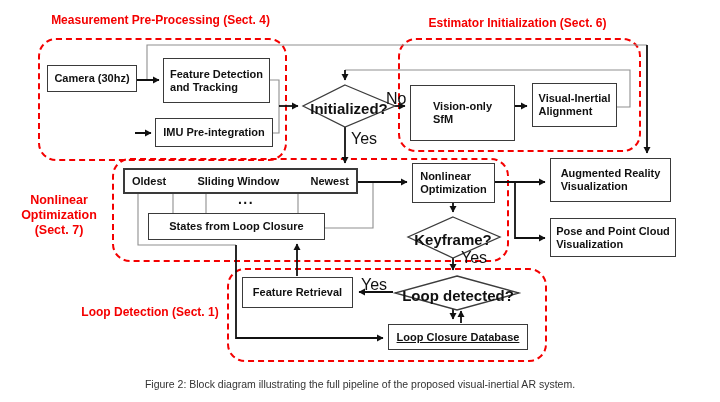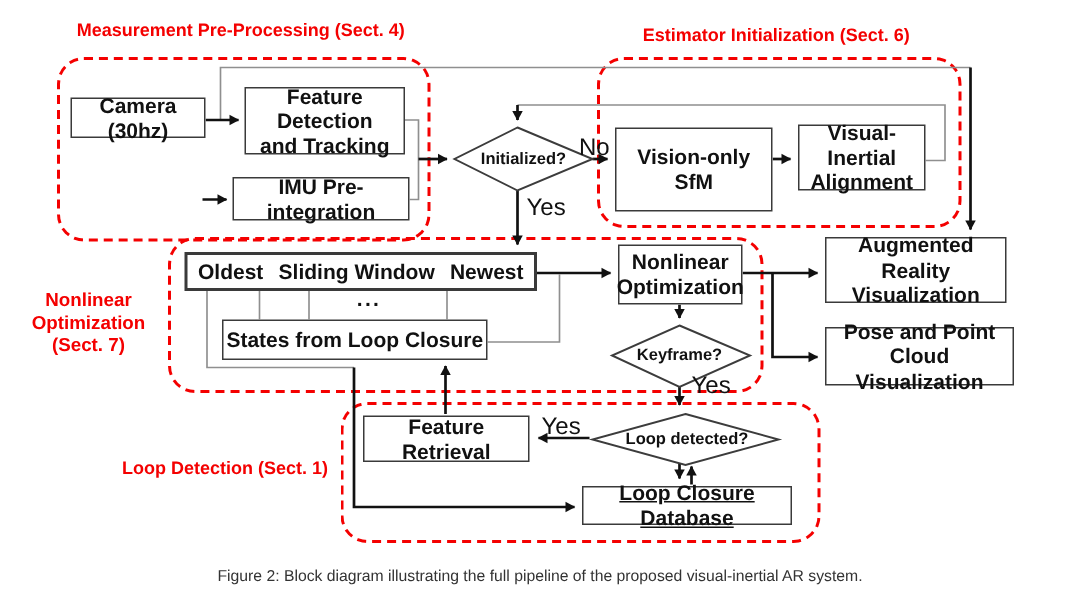--- a/index.html
+++ b/index.html
@@ -20,39 +20,39 @@
   #t-pre   { left:38px;  top:13px;  width:245px; }
   #t-init  { left:398px; top:16px;  width:239px; }
   #t-nlopt { left:8px;   top:193px; width:102px; font-size:12.5px; }
   #t-loop  { left:58px;  top:305px; width:184px; }
 
   #wires { position:absolute; left:0; top:0; z-index:2; }
 
   .box {
     position:absolute; box-sizing:border-box; border:1.6px solid #3a3a3a;
     background:#ffffff; display:flex; align-items:center; justify-content:center;
-    text-align:center; font-weight:bold; font-size:14px; color:#111;
+    font-weight:bold; font-size:11px; color:#111;
     line-height:1.18; white-space:pre-line; z-index:3;
   }
   #b-camera { left:47px;  top:65px;  width:90px;  height:27px; }
   #b-feature{ left:163px; top:58px;  width:107px; height:45px; }
   #b-imu    { left:47px;  top:120px; width:88px;  height:27px; }
   #b-imupre { left:155px; top:118px; width:118px; height:29px; }
   #b-sfm    { left:410px; top:85px;  width:105px; height:56px; }
   #b-via    { left:532px; top:83px;  width:85px;  height:44px; }
   #b-window { left:123px; top:168px; width:235px; height:26px; border-width:2px;
               justify-content:space-between; padding:0 7px; }
   #b-states { left:148px; top:213px; width:177px; height:27px; }
   #b-nlopt  { left:412px; top:163px; width:83px;  height:40px; }
   #b-ar     { left:550px; top:158px; width:121px; height:44px; }
   #b-pose   { left:550px; top:218px; width:126px; height:39px; }
   #b-fr     { left:242px; top:277px; width:111px; height:31px; }
   #b-db     { left:388px; top:324px; width:140px; height:26px;text-decoration:underline; }
 
-  .dlabel { position:absolute; z-index:4; font-weight:bold; font-size:11px;
+  .dlabel { position:absolute; z-index:4; font-weight:bold; font-size:15px;
             color:#111; text-align:center; }
   #l-init { left:303px; top:100px; width:92px; }
   #l-key  { left:405px; top:231px; width:96px; }
   #l-loop { left:397px; top:287px; width:122px; }
 
   .elabel { position:absolute; z-index:4; font-weight:normal; font-size:16px; color:#111; }
   #e-no       { left:386px; top:90px;  }
   #e-yes-init { left:351px; top:130px; }
   #e-yes-key  { left:461px; top:249px; }
   #e-yes-loop { left:361px; top:276px; }

